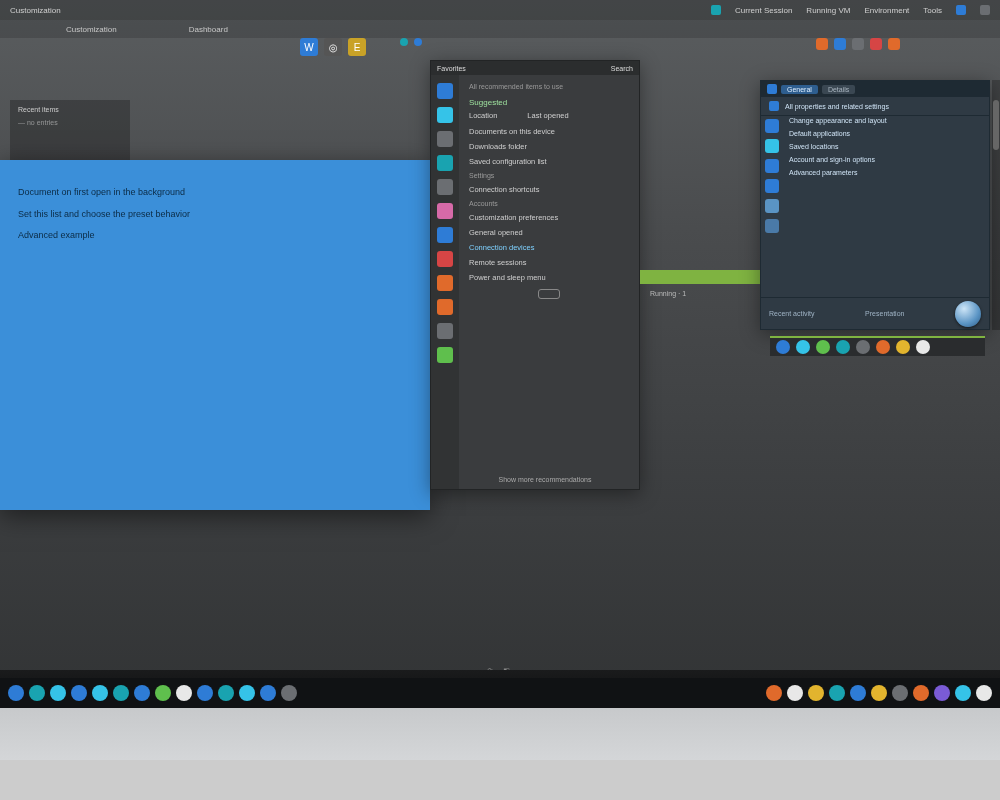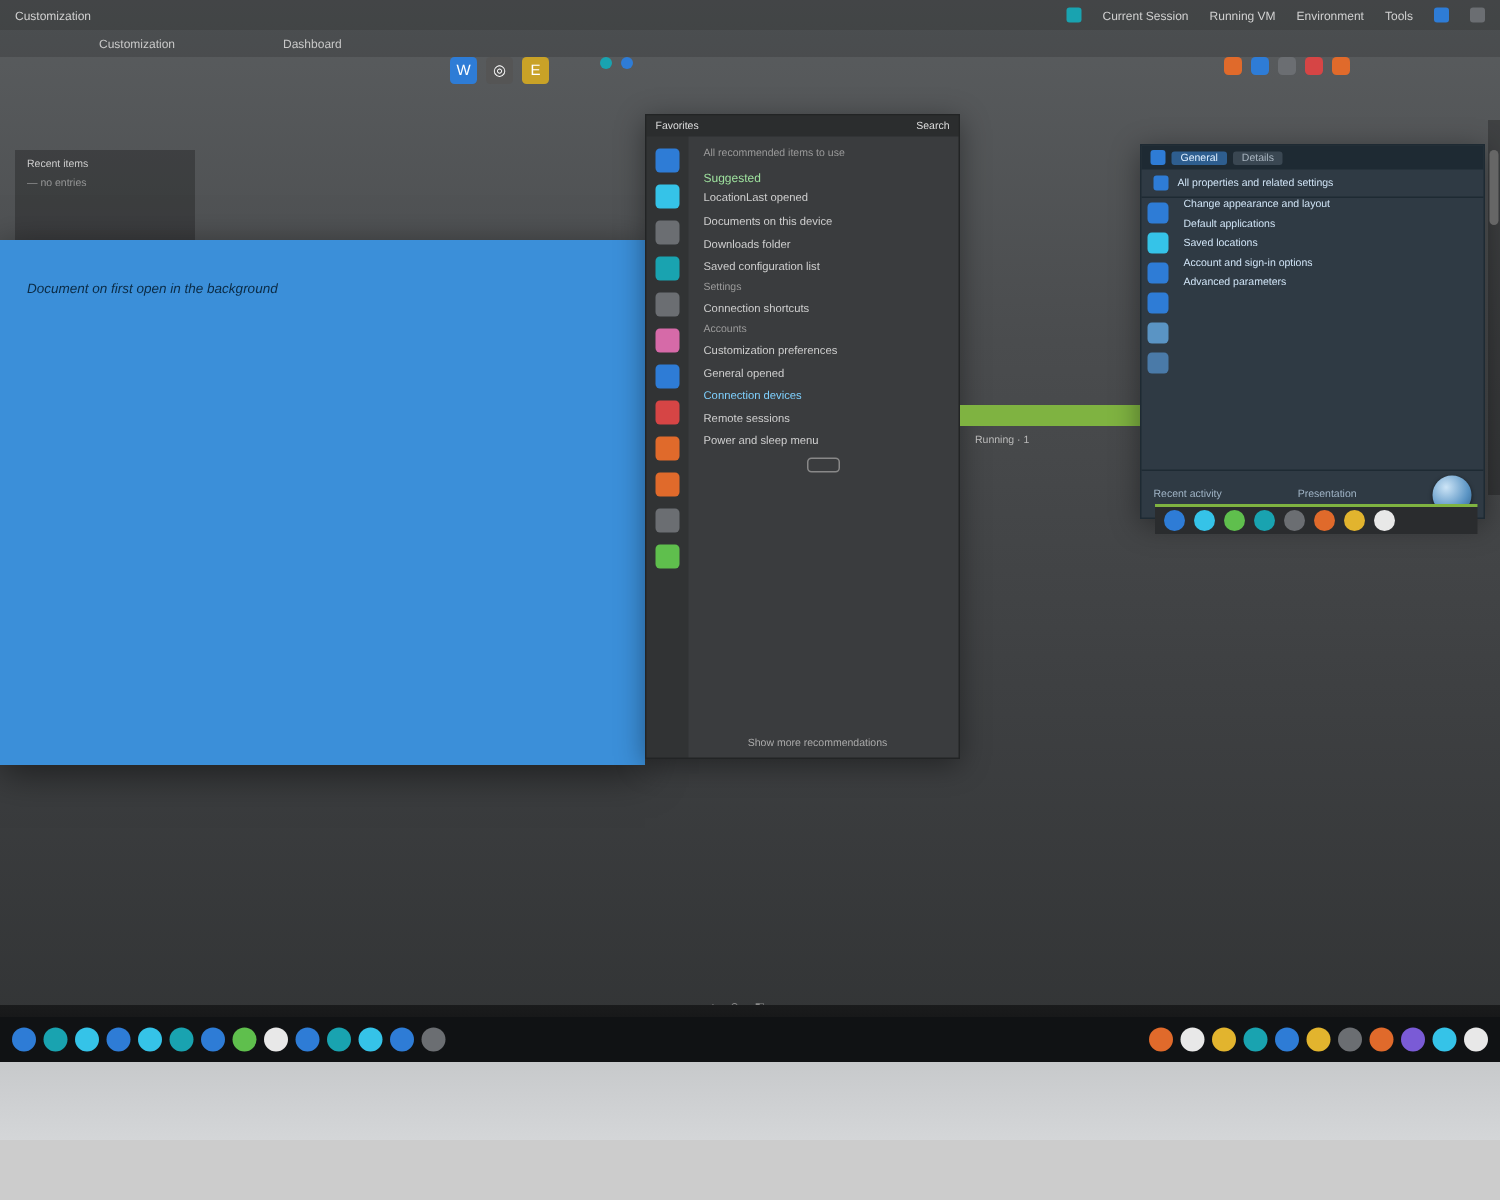--- a/index.html
+++ b/index.html
@@ -14,21 +14,21 @@
     gap:14px; padding:0 10px; font-size:8px; color:#d0d0d0; }
   .menubar .spacer { flex:1; }
   .menubar span { white-space:nowrap; }
   .menubar .ico { width:10px; height:10px; border-radius:2px; display:inline-block; }
   .tabrow { position:absolute; top:20px; left:0; right:0; height:18px;
     display:flex; align-items:center; gap:60px; padding:0 60px;
     font-size:8px; color:#c8c8c8; background:rgba(0,0,0,.15); }
   .tabrow .tab { padding:2px 6px; }
   
   .win { position:absolute; background:#3a3c3e; color:#ddd; font-size:8px;
-    border:1px solid rgba(0,0,0,.4); box-shadow:0 4px 18px rgba(0,0,0,.4);margin-top:16px; }
+    border:1px solid rgba(0,0,0,.4); box-shadow:0 4px 18px rgba(0,0,0,.4); }
   .win .title { height:14px; background:rgba(0,0,0,.25); display:flex;
     align-items:center; padding:0 6px; gap:4px; font-size:7px; }
   
   .panel-left { left:10px; top:100px; width:120px; height:60px; background:rgba(0,0,0,.25);
     position:absolute; font-size:7px; color:#ccc; padding:6px 8px; }
   
   .toolstrip { position:absolute; top:38px; left:300px; display:flex; gap:6px; }
   .toolstrip .sq { width:18px; height:18px; border-radius:3px; display:flex;
     align-items:center; justify-content:center; font-size:10px; color:#fff; }
   .sq.blue { background:#2e7cd6; }
@@ -37,34 +37,34 @@
   
   .toolstrip2 { position:absolute; top:38px; left:400px; display:flex; gap:6px; align-items:center;}
   .toolstrip2 .dot{ width:8px;height:8px;border-radius:50%; }
   
   .hdr-right { position:absolute; top:38px; right:100px; display:flex; gap:6px; }
   .hdr-right .dot{ width:12px;height:12px;border-radius:3px; }
   
   .docwin { position:absolute; left:0; top:160px; width:430px; height:350px;
     display:flex; flex-direction:column; box-shadow:0 6px 24px rgba(0,0,0,.5);}
   .docwin .body { flex:1; background:#3b8fd9; color:#0b2b45; padding:22px 18px;
-    font-size:9px; line-height:2.4; font-style:italic; }
+    font-size:9px; line-height:2.4; }
   .docwin .status { height:26px; background:#7fb341; color:#214; display:flex;
     align-items:center; gap:8px; padding:0 10px; font-size:8px; }
   .docwin .status .ic { width:12px;height:12px;background:#2e7cd6;border-radius:2px; }
   
   .startpanel { left:430px; top:60px; width:210px; height:430px; }
   .startpanel .col { position:absolute; left:0; top:14px; bottom:0; width:28px;
     background:rgba(0,0,0,.15); display:flex; flex-direction:column; align-items:center;
     gap:8px; padding-top:8px; }
   .startpanel .col .ic { width:16px;height:16px;border-radius:3px; }
   .startpanel .content { margin-left:28px; padding:8px 10px; }
   .startpanel h4 { font-size:8px; color:#9fe39f; font-weight:normal; margin:8px 0 4px; }
   .startpanel .row { font-size:7.5px; color:#cfcfcf; padding:3px 0; }
-  .startpanel .hdrline{ display:flex; font-size:7.5px; color:#cfcfcf; margin-bottom:4px;}
+  .startpanel .hdrline{ display:flex; gap:30px; font-size:7.5px; color:#cfcfcf; margin-bottom:4px;}
   .startpanel .sub  { font-size:7px; color:#9a9a9a; }
   .startpanel .foot { position:absolute; left:28px; right:8px; bottom:6px;
     text-align:center; font-size:7px; color:#aaa; }
   .startpanel .pillbox{ display:flex; justify-content:center; margin:4px 0;}
   .startpanel .pill { width:22px;height:10px;border:1px solid #888;border-radius:3px;}
   
   .greenstrip { position:absolute; left:640px; top:270px; width:130px; height:14px;
     background:#7fb341; }
   .greenlabel { position:absolute; left:650px; top:290px; font-size:7px; color:#bbb; }
   
@@ -155,20 +155,22 @@
   </div>
 
   <div class="panel-left">
     <div>Recent items</div>
     <div style="opacity:.6;margin-top:6px;">— no entries</div>
   </div>
 
   <div class="docwin">
     <div class="body">
       <div>Document on first open in the background</div>
+      <div>Set this list and choose the preset behavior</div>
+      <div>Advanced example</div>
     </div>
   </div>
 
   <div class="win startpanel">
     <div class="title">
       <span>Favorites</span>
       <span style="flex:1"></span>
       <span>Search</span>
     </div>
     <div class="col">

